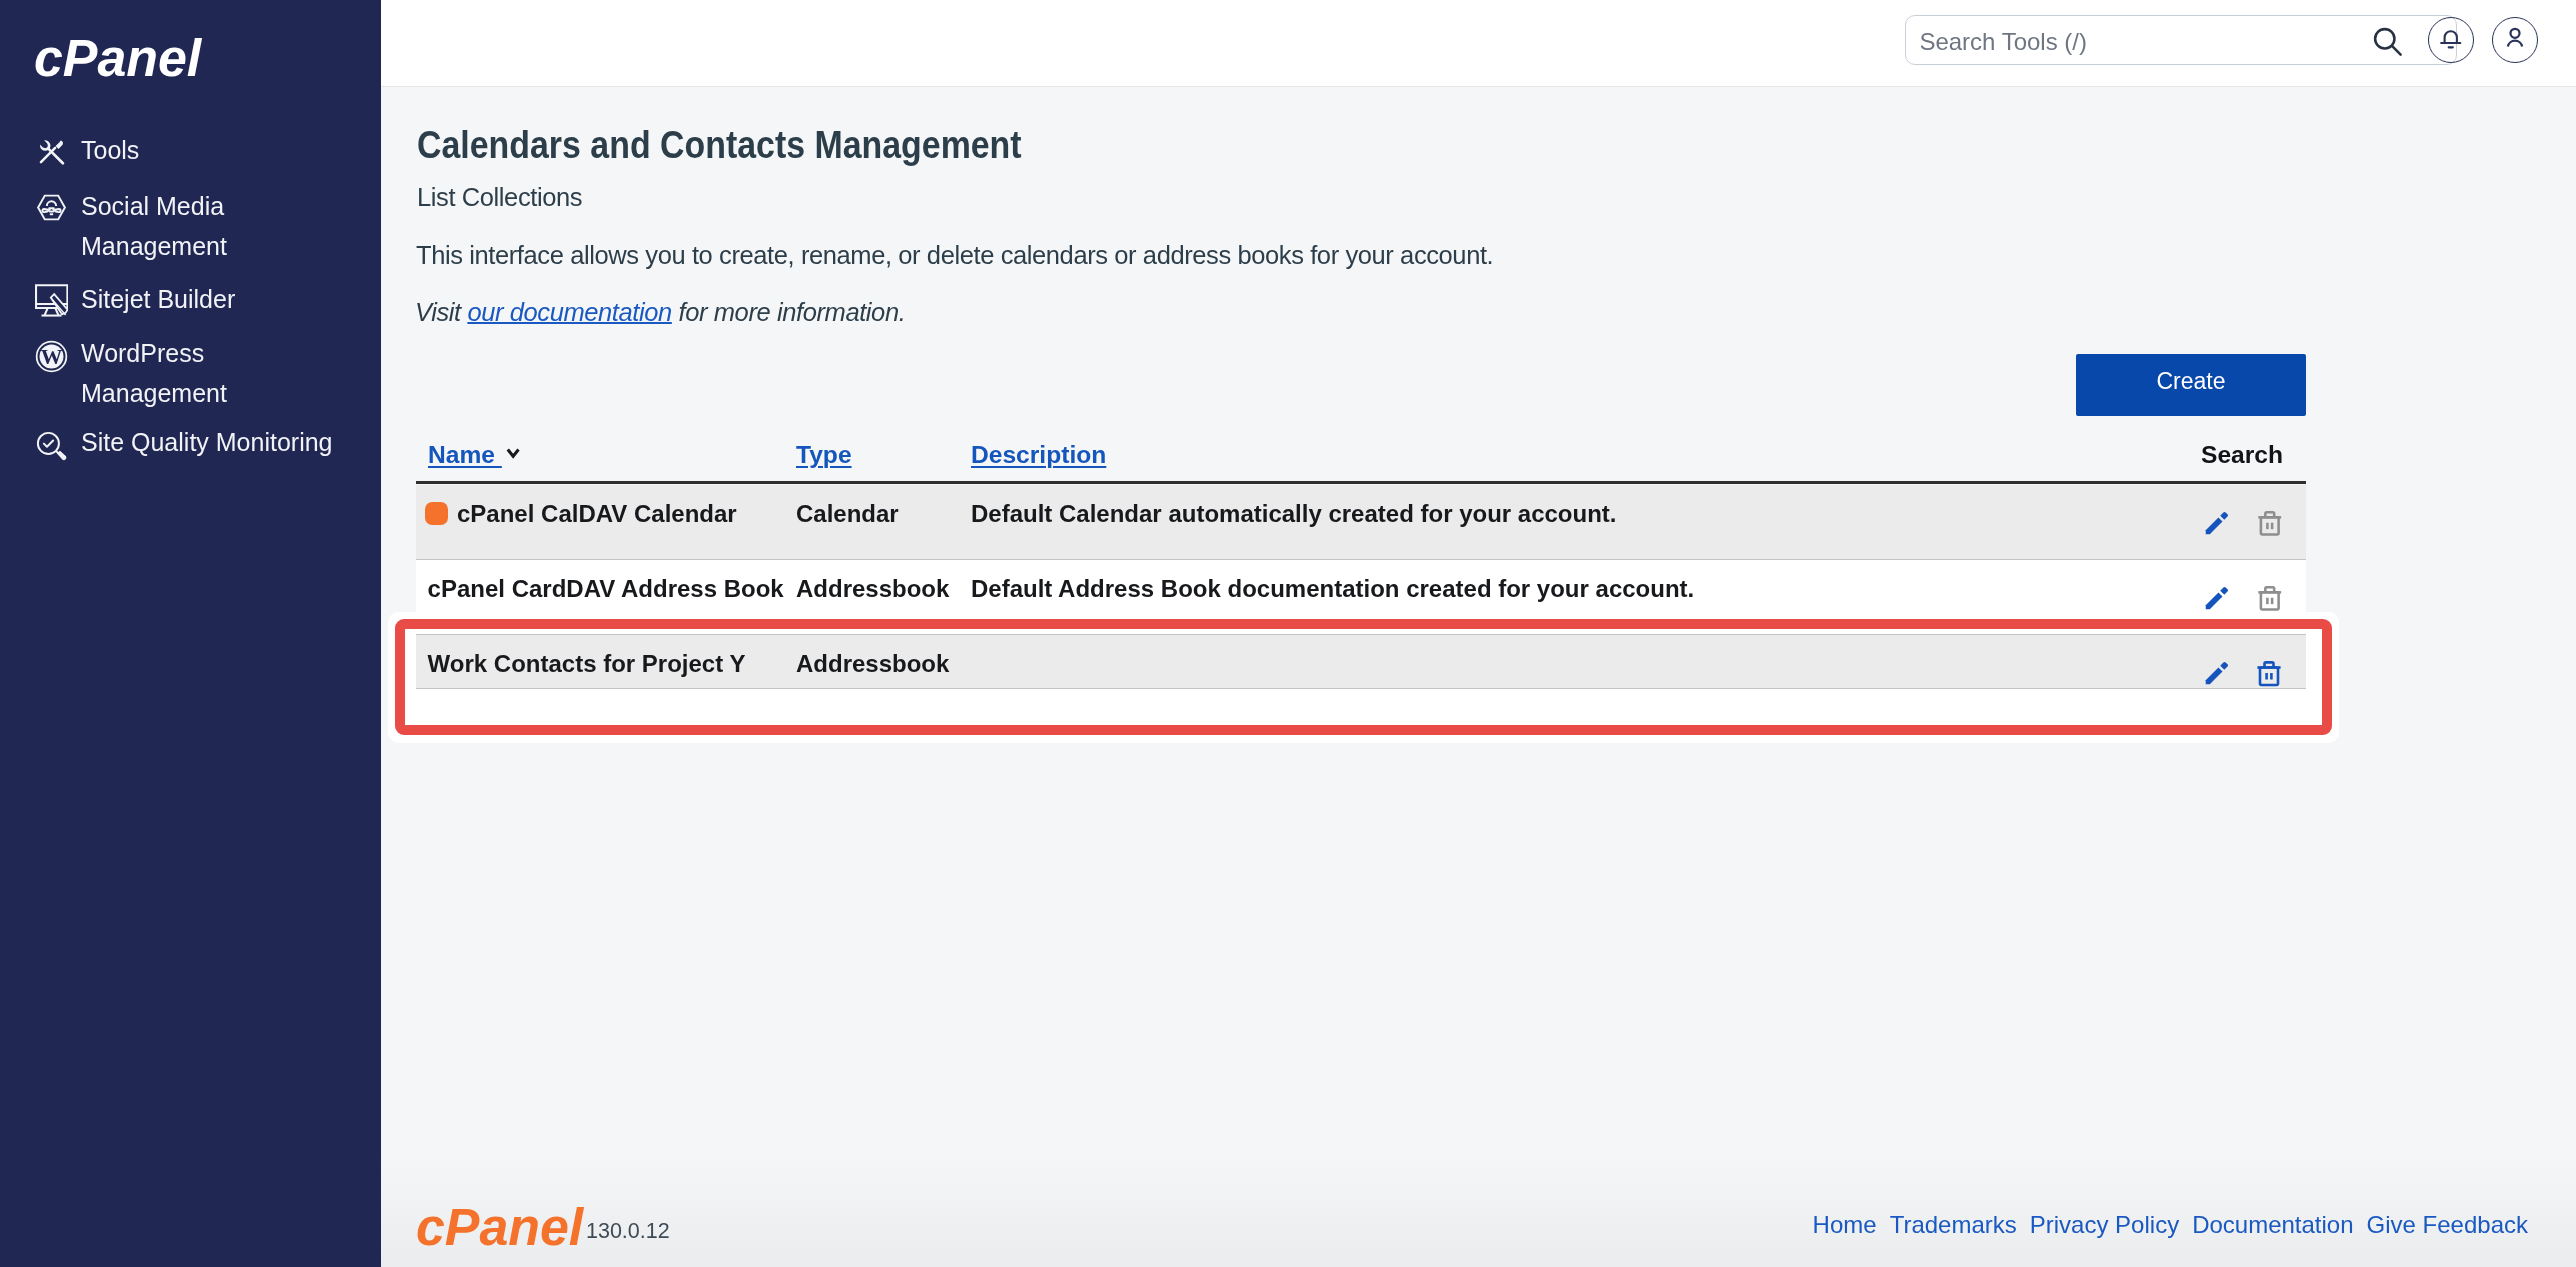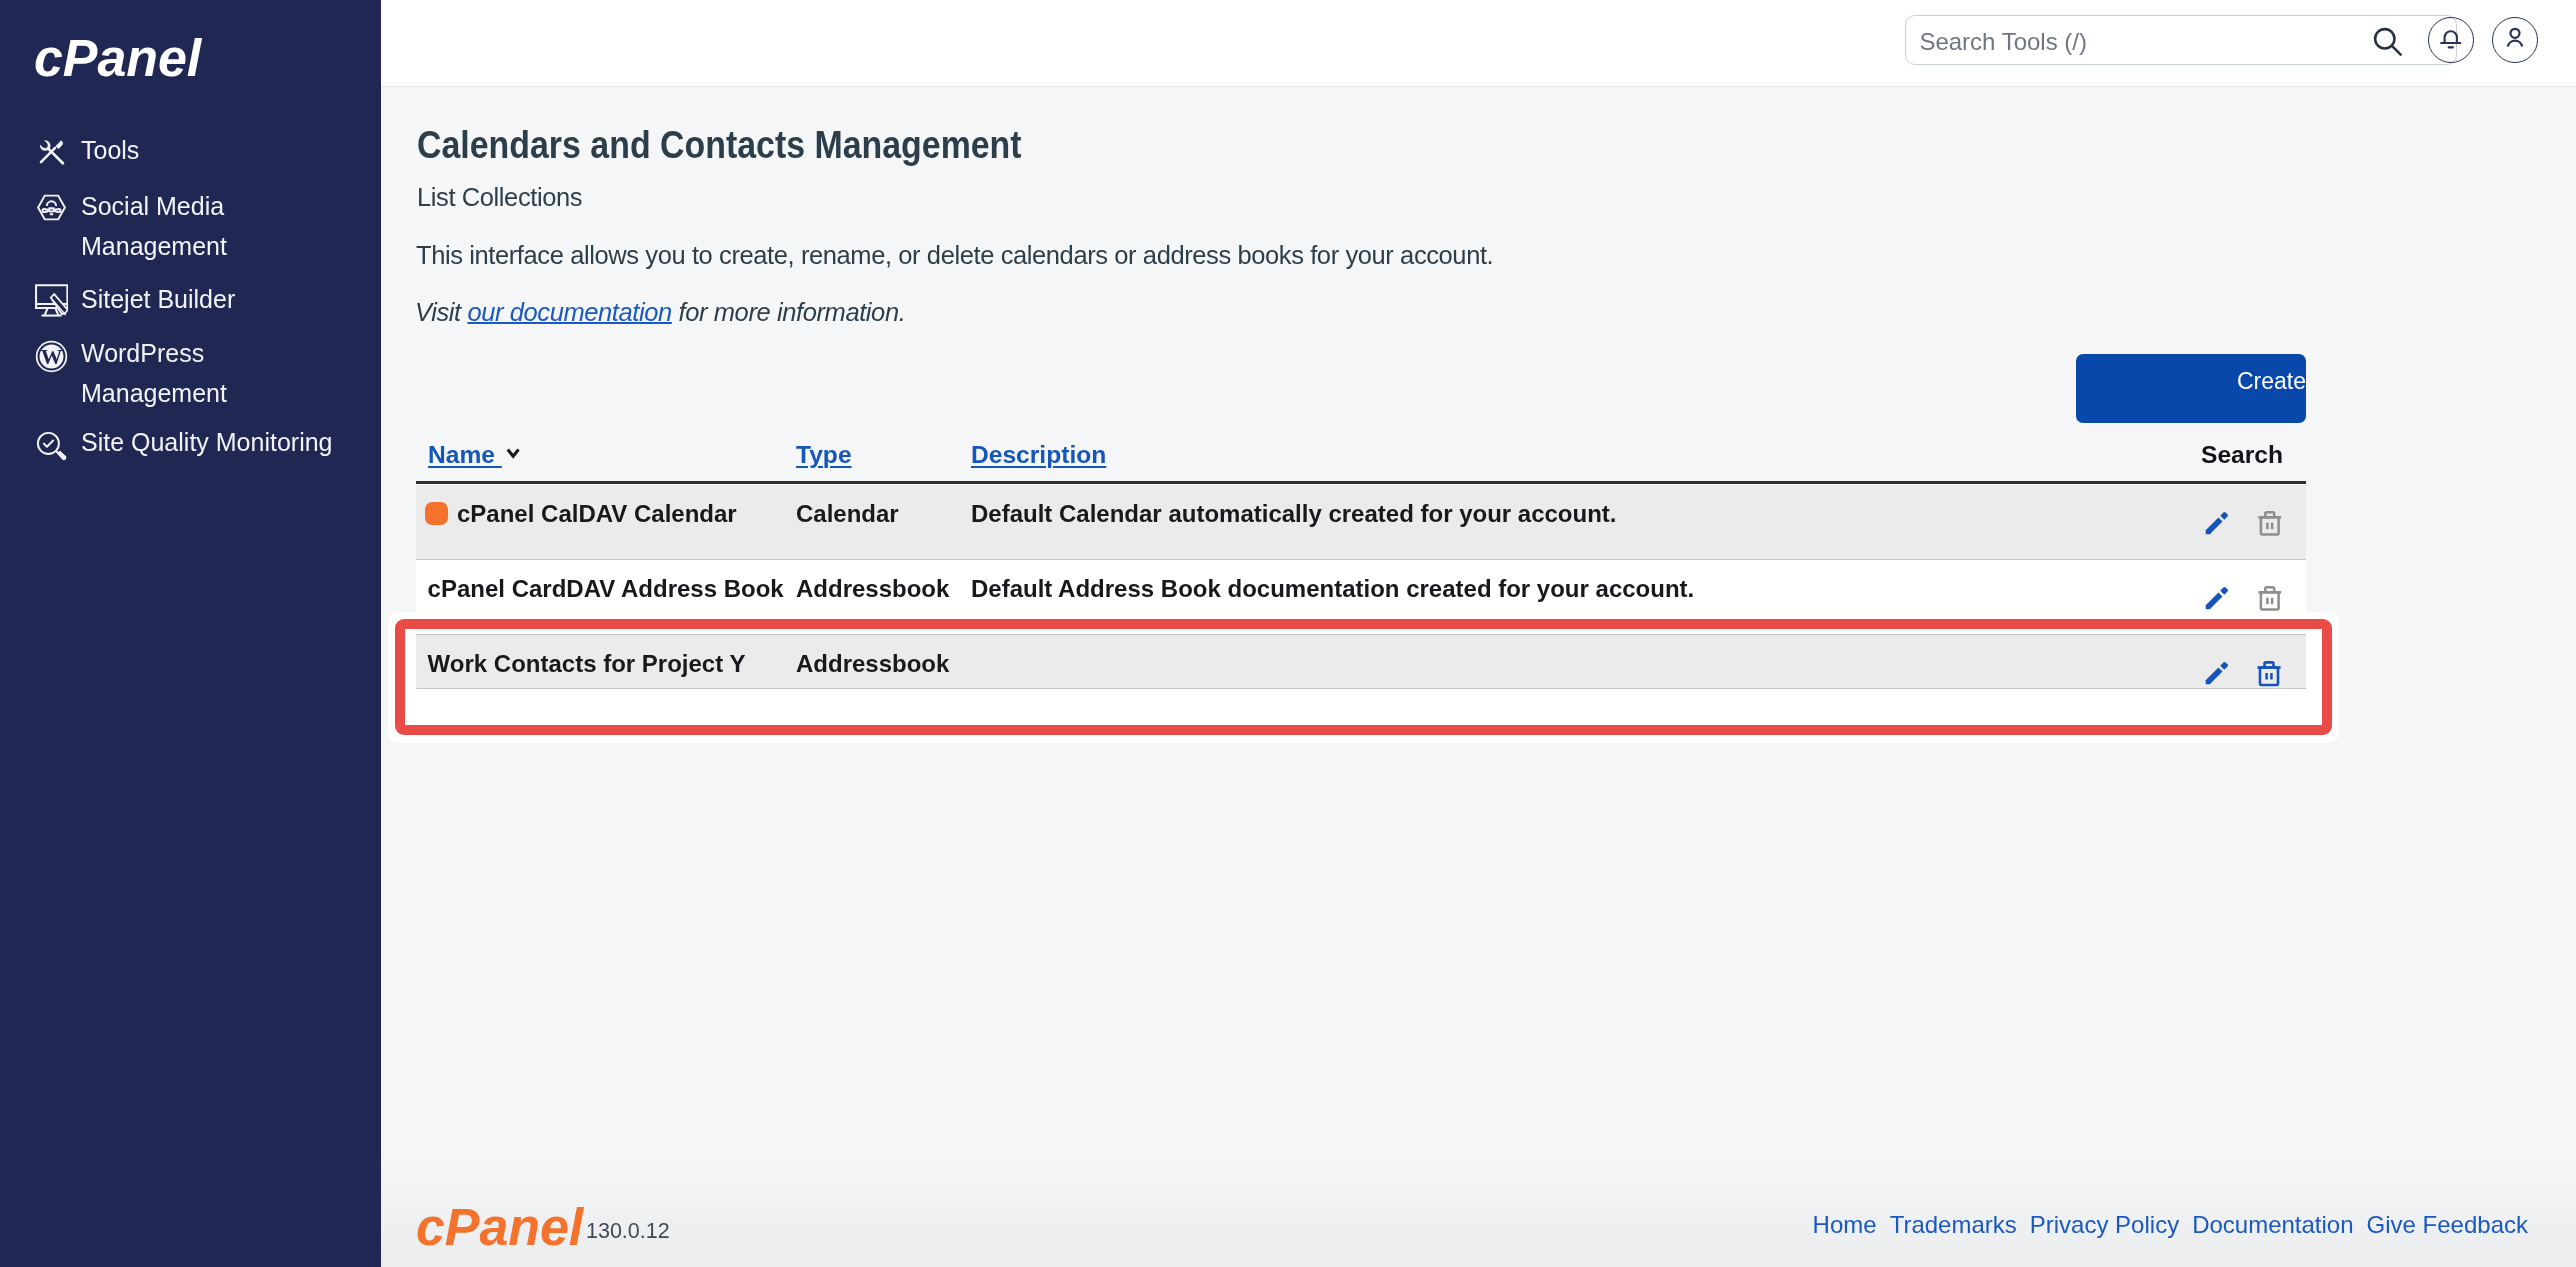--- a/index.html
+++ b/index.html
@@ -19,21 +19,21 @@
   .navitem { position:absolute; left:35px; color:#f2f3f7; font-size:25px; line-height:40px; }
   .navitem .txt { position:absolute; left:46px; top:0; white-space:nowrap; }
   .navitem svg { position:absolute; }
 
   
   h1 { position:absolute; left:417px; top:126px; font-size:38px; line-height:38px; font-weight:bold; color:#2d3e4b; white-space:nowrap; transform:scaleX(0.892); transform-origin:0 0; }
   .sub { position:absolute; left:417px; top:184px; font-size:25.5px; line-height:26px; letter-spacing:-0.4px; color:#2d3e4b; }
   .p1 { position:absolute; left:416px; top:242px; font-size:25.5px; line-height:26px; letter-spacing:-0.4px; color:#2d3e4b; white-space:nowrap; }
   .p2 { position:absolute; left:415px; top:299px; font-size:25.5px; line-height:26px; letter-spacing:-0.4px; color:#2d3e4b; white-space:nowrap;font-style:italic; }
   a.doc { color:#1a58c2; text-decoration:underline; text-decoration-thickness:1.8px; }
-  #createbtn { position:absolute; left:2076px; top:354px; width:230px; height:69px; background:#0848aa; border-radius:7px; color:#ffffff; font-size:23px; text-align:right; line-height:55px; }
+  #createbtn { position:absolute; left:2076px; top:354px; width:230px; height:62px; background:#0848aa; border-radius:2px; color:#ffffff; font-size:23px; text-align:center; line-height:55px; }
 
   
   .th { position:absolute; top:443px; font-size:24.6px; line-height:24.6px; font-weight:bold; }
   .thl { color:#1556bd; text-decoration:underline; text-decoration-thickness:2.2px; text-underline-offset:2.7px; }
   #headline { position:absolute; left:416px; top:481px; width:1890px; height:2.7px; background:#2f2f2f; }
   .row { position:absolute; left:416px; width:1890px;font-weight:bold; }
   .r-gray { background:#ebebeb; border-bottom:0.9px solid #c2c5c8; }
   .r-white { background:#ffffff; border-bottom:0.9px solid #c2c5c8; }
   .cell { position:absolute; top:17px; font-size:24px; line-height:24px; color:#17191c; white-space:nowrap; }
   .c-name { left:11.6px; }

